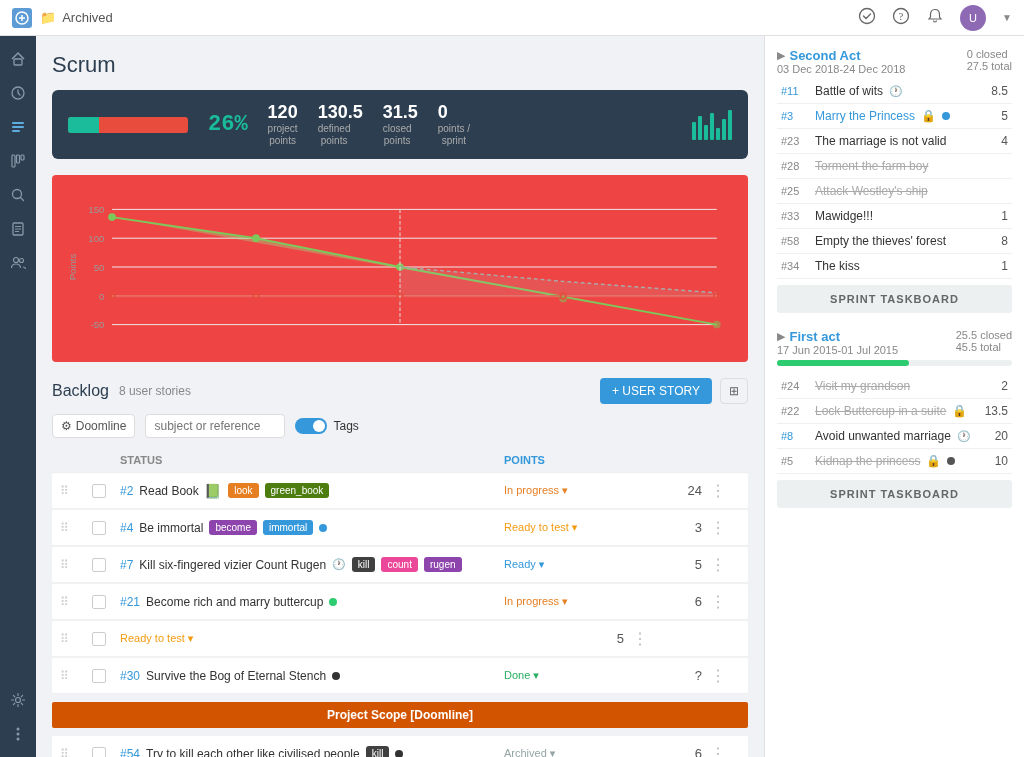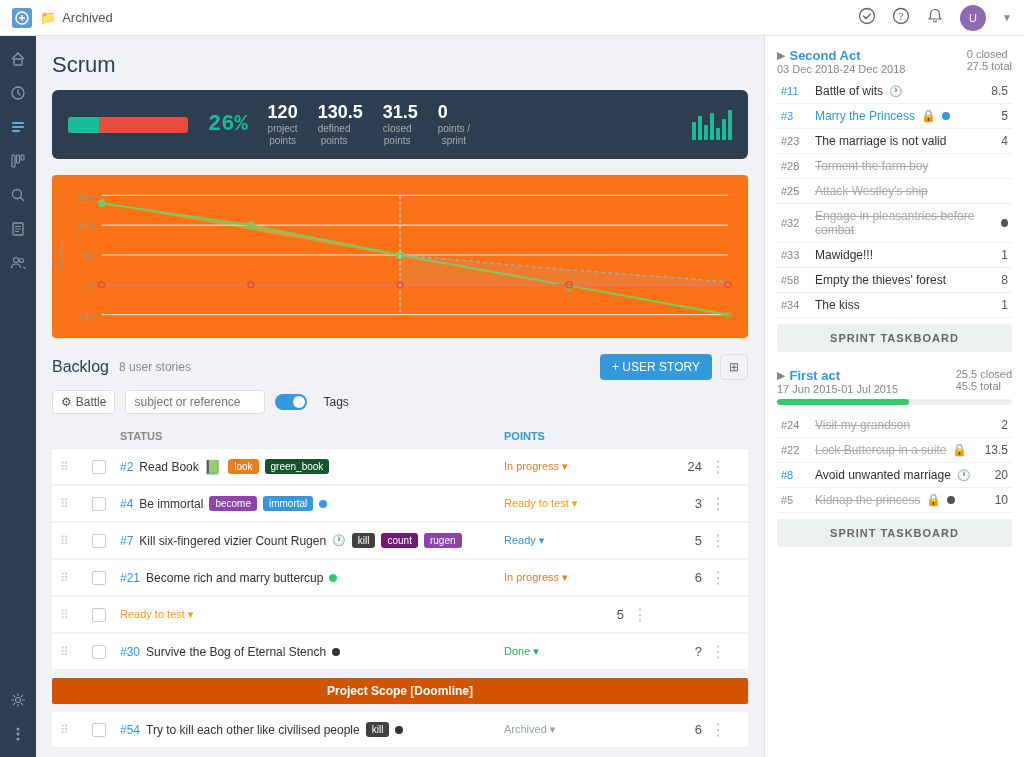--- a/index.html
+++ b/index.html
@@ -36,54 +36,54 @@
     .progress-bar-container { width: 120px; height: 16px; background: #e74c3c; border-radius: 3px; overflow: hidden; position: relative; }
     .progress-bar-fill { height: 100%; background: #1abc9c; width: 26%; }
     .progress-percent { font-size: 22px; font-weight: bold; color: #1abc9c; font-family: Liberation Mono, monospace; }
     .progress-stat { display: flex; flex-direction: column; align-items: flex-start; }
     .progress-stat .value { font-size: 18px; font-weight: bold; color: #fff; }
     .progress-stat .label { font-size: 10px; color: #aaa; text-align: center; line-height: 1.2; }
     .sparkline { margin-left: auto; display: flex; align-items: flex-end; gap: 2px; height: 30px; }
     .sparkline-bar { width: 4px; background: #1abc9c; border-radius: 1px; }
 
     
-    .chart-container { background: #f97316; border-radius: 4px; margin-bottom: 16px; }
+    .chart-container { background: #ef4444; border-radius: 4px; padding: 12px; margin-bottom: 16px; }
     .chart-svg { width: 100%; height: 160px; }
 
     
     .backlog-header { display: flex; align-items: center; gap: 10px; margin-bottom: 10px; }
     .backlog-title { font-size: 16px; font-weight: 500; color: #2c3e50; }
     .backlog-count { font-size: 12px; color: #888; }
     .backlog-actions { margin-left: auto; display: flex; gap: 8px; align-items: center; }
     .btn-add-story { background: #3498db; color: #fff; border: none; border-radius: 4px; padding: 6px 12px; font-size: 12px; cursor: pointer; display: flex; align-items: center; gap: 4px; }
     .btn-icon { background: none; border: 1px solid #ddd; border-radius: 4px; padding: 5px 8px; cursor: pointer; color: #666; font-size: 12px; }
 
     
     .filters-row { display: flex; align-items: center; gap: 10px; margin-bottom: 10px; }
     .filter-btn { display: flex; align-items: center; gap: 4px; font-size: 12px; color: #555; cursor: pointer; border: 1px solid #ddd; padding: 4px 8px; border-radius: 4px; background: #fff; }
     .search-input { border: 1px solid #ddd; border-radius: 4px; padding: 4px 8px; font-size: 12px; width: 140px; color: #999; }
-    .toggle-container { display: flex; align-items: center; gap: 16px; font-size: 12px; }
+    .toggle-container { display: flex; align-items: center; gap: 6px; font-size: 12px; }
     .toggle { width: 32px; height: 16px; background: #3498db; border-radius: 8px; position: relative; cursor: pointer; }
     .toggle-knob { width: 12px; height: 12px; background: #fff; border-radius: 50%; position: absolute; top: 2px; right: 2px; }
 
     
     .table-header { display: grid; grid-template-columns: 24px 20px 1fr 120px 70px 30px; gap: 8px; align-items: center; padding: 6px 8px; border-bottom: 1px solid #eee; font-size: 11px; color: #888; text-transform: uppercase; font-weight: 600; }
     .story-row { display: grid; grid-template-columns: 24px 20px 1fr 120px 70px 30px; gap: 8px; align-items: center; padding: 8px 8px; border-bottom: 1px solid #f0f0f0; background: #fff; border-radius: 2px; margin-bottom: 1px; }
     .drag-handle { color: #ccc; cursor: grab; font-size: 12px; }
     .checkbox { width: 14px; height: 14px; border: 1px solid #ccc; border-radius: 2px; }
     .story-info { display: flex; align-items: center; gap: 6px; flex-wrap: wrap; }
     .story-id { color: #3498db; font-size: 12px; cursor: pointer; }
     .story-title { font-size: 12px; color: #333; }
     .tag { padding: 2px 6px; border-radius: 3px; font-size: 10px; color: #fff; font-weight: 500; }
     .tag-look { background: #e67e22; }
-    .tag-green { background: #14532d; }
+    .tag-green { background: #4d7c0f; }
     .tag-become { background: #8e44ad; }
     .tag-immortal { background: #3498db; }
     .tag-kill { background: #404040; text-align: center; }
-    .tag-count { background: #701a75; }
+    .tag-count { background: #ec4899; }
     .tag-rugen { background: #8e44ad; }
     .dot { width: 8px; height: 8px; border-radius: 50%; display: inline-block; }
     .dot-blue { background: #3498db; }
     .dot-green { background: #2ecc71; }
     .dot-dark { background: #555; }
     .dot-black { background: #333; }
     .status-badge { font-size: 11px; display: flex; align-items: center; gap: 3px; cursor: pointer; }
     .status-inprogress { color: #e67e22; }
     .status-readytotest { color: #f39c12; }
     .status-ready { color: #3498db; }
@@ -308,21 +308,21 @@
       <span class="backlog-count">8 user stories</span>
       <div class="backlog-actions">
         <button class="btn-add-story">+ USER STORY</button>
         <button class="btn-icon">⊞</button>
       </div>
     </div>
 
     <div class="filters-row">
       <button class="filter-btn">
         <span>⚙</span>
-        <span>Battle</span>
+        <span>Doomline</span>
       </button>
       <input type="text" class="search-input" placeholder="subject or reference" style="">
       <div class="toggle-container">
         <div class="toggle">
             <div class="toggle-knob"></div>
           </div>
         <span>Tags</span>
       </div>
     </div>
 
@@ -482,28 +482,20 @@
       </div>
       <div class="sprint-item">
         <div class="sprint-item-left">
           <span class="sprint-item-id">#25</span>
           <span class="sprint-item-title strikethrough">Attack Westley's ship</span>
         </div>
         <span class="sprint-item-points"></span>
       </div>
       <div class="sprint-item">
         <div class="sprint-item-left">
-          <span class="sprint-item-id">#32</span>
-          <span class="sprint-item-title strikethrough">Engage in pleasantries before combat</span>
-          <span class="dot dot-dark"></span>
-        </div>
-        <span class="sprint-item-points"></span>
-      </div>
-      <div class="sprint-item">
-        <div class="sprint-item-left">
           <span class="sprint-item-id">#33</span>
           <span class="sprint-item-title">Mawidge!!!</span>
         </div>
         <span class="sprint-item-points">1</span>
       </div>
       <div class="sprint-item">
         <div class="sprint-item-left">
           <span class="sprint-item-id">#58</span>
           <span class="sprint-item-title">Empty the thieves' forest</span>
         </div>

